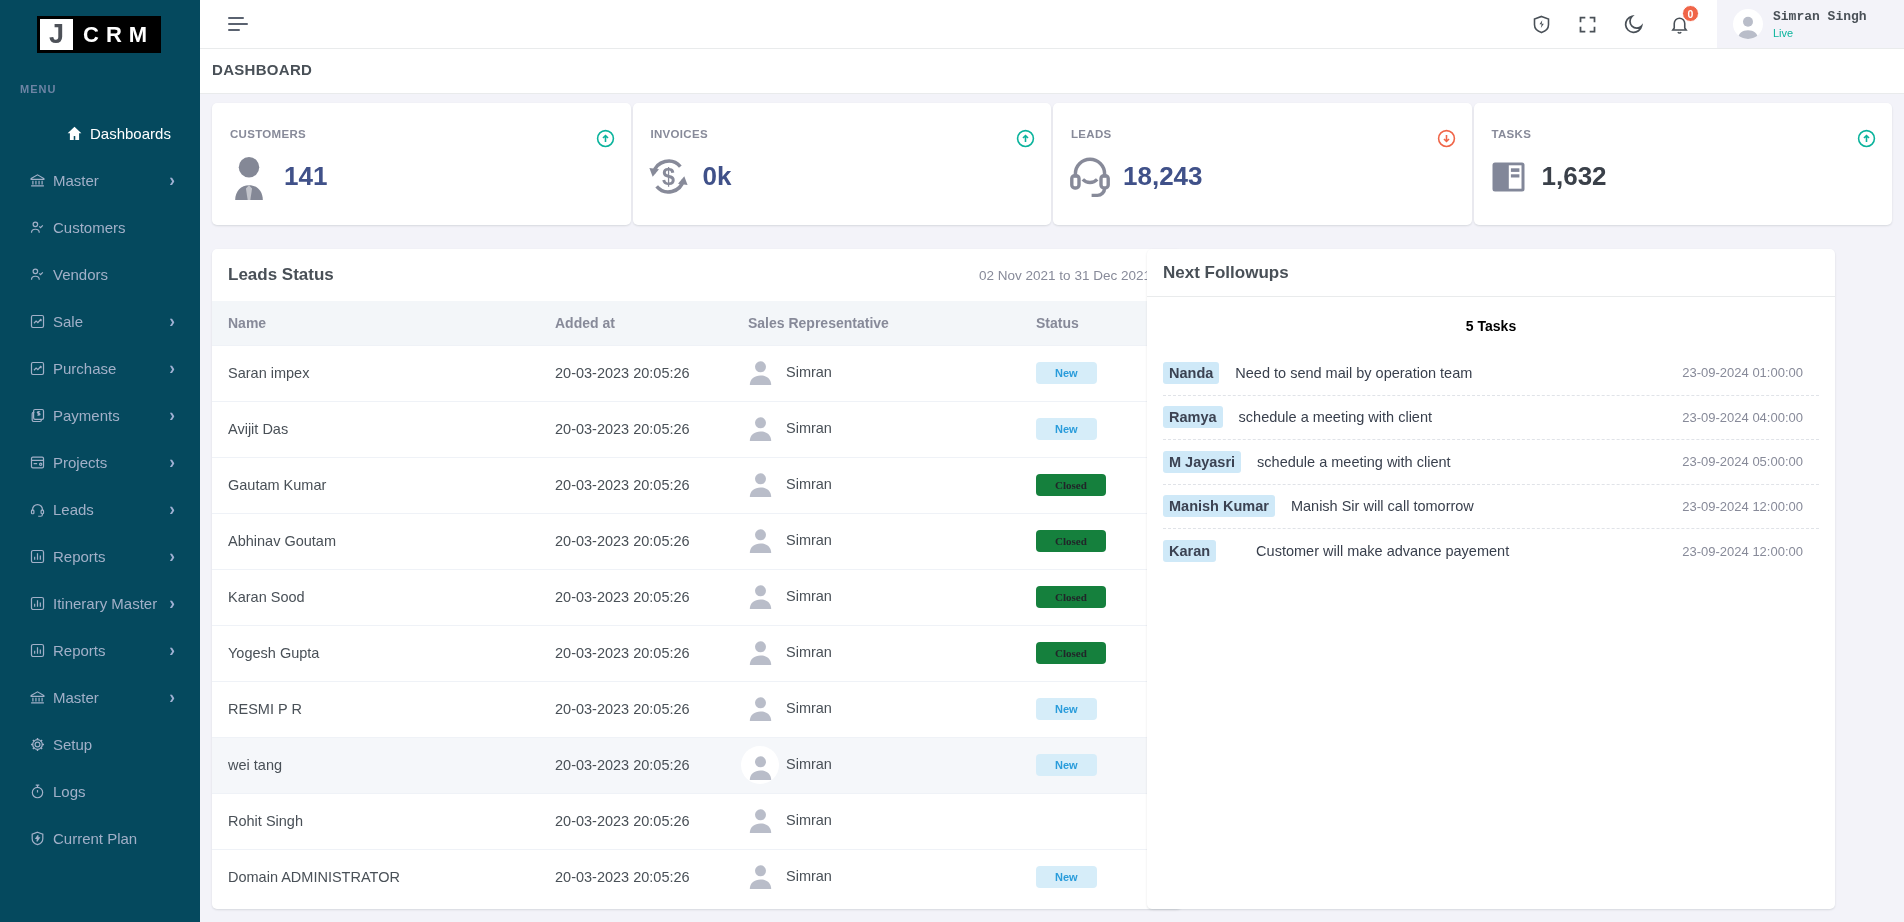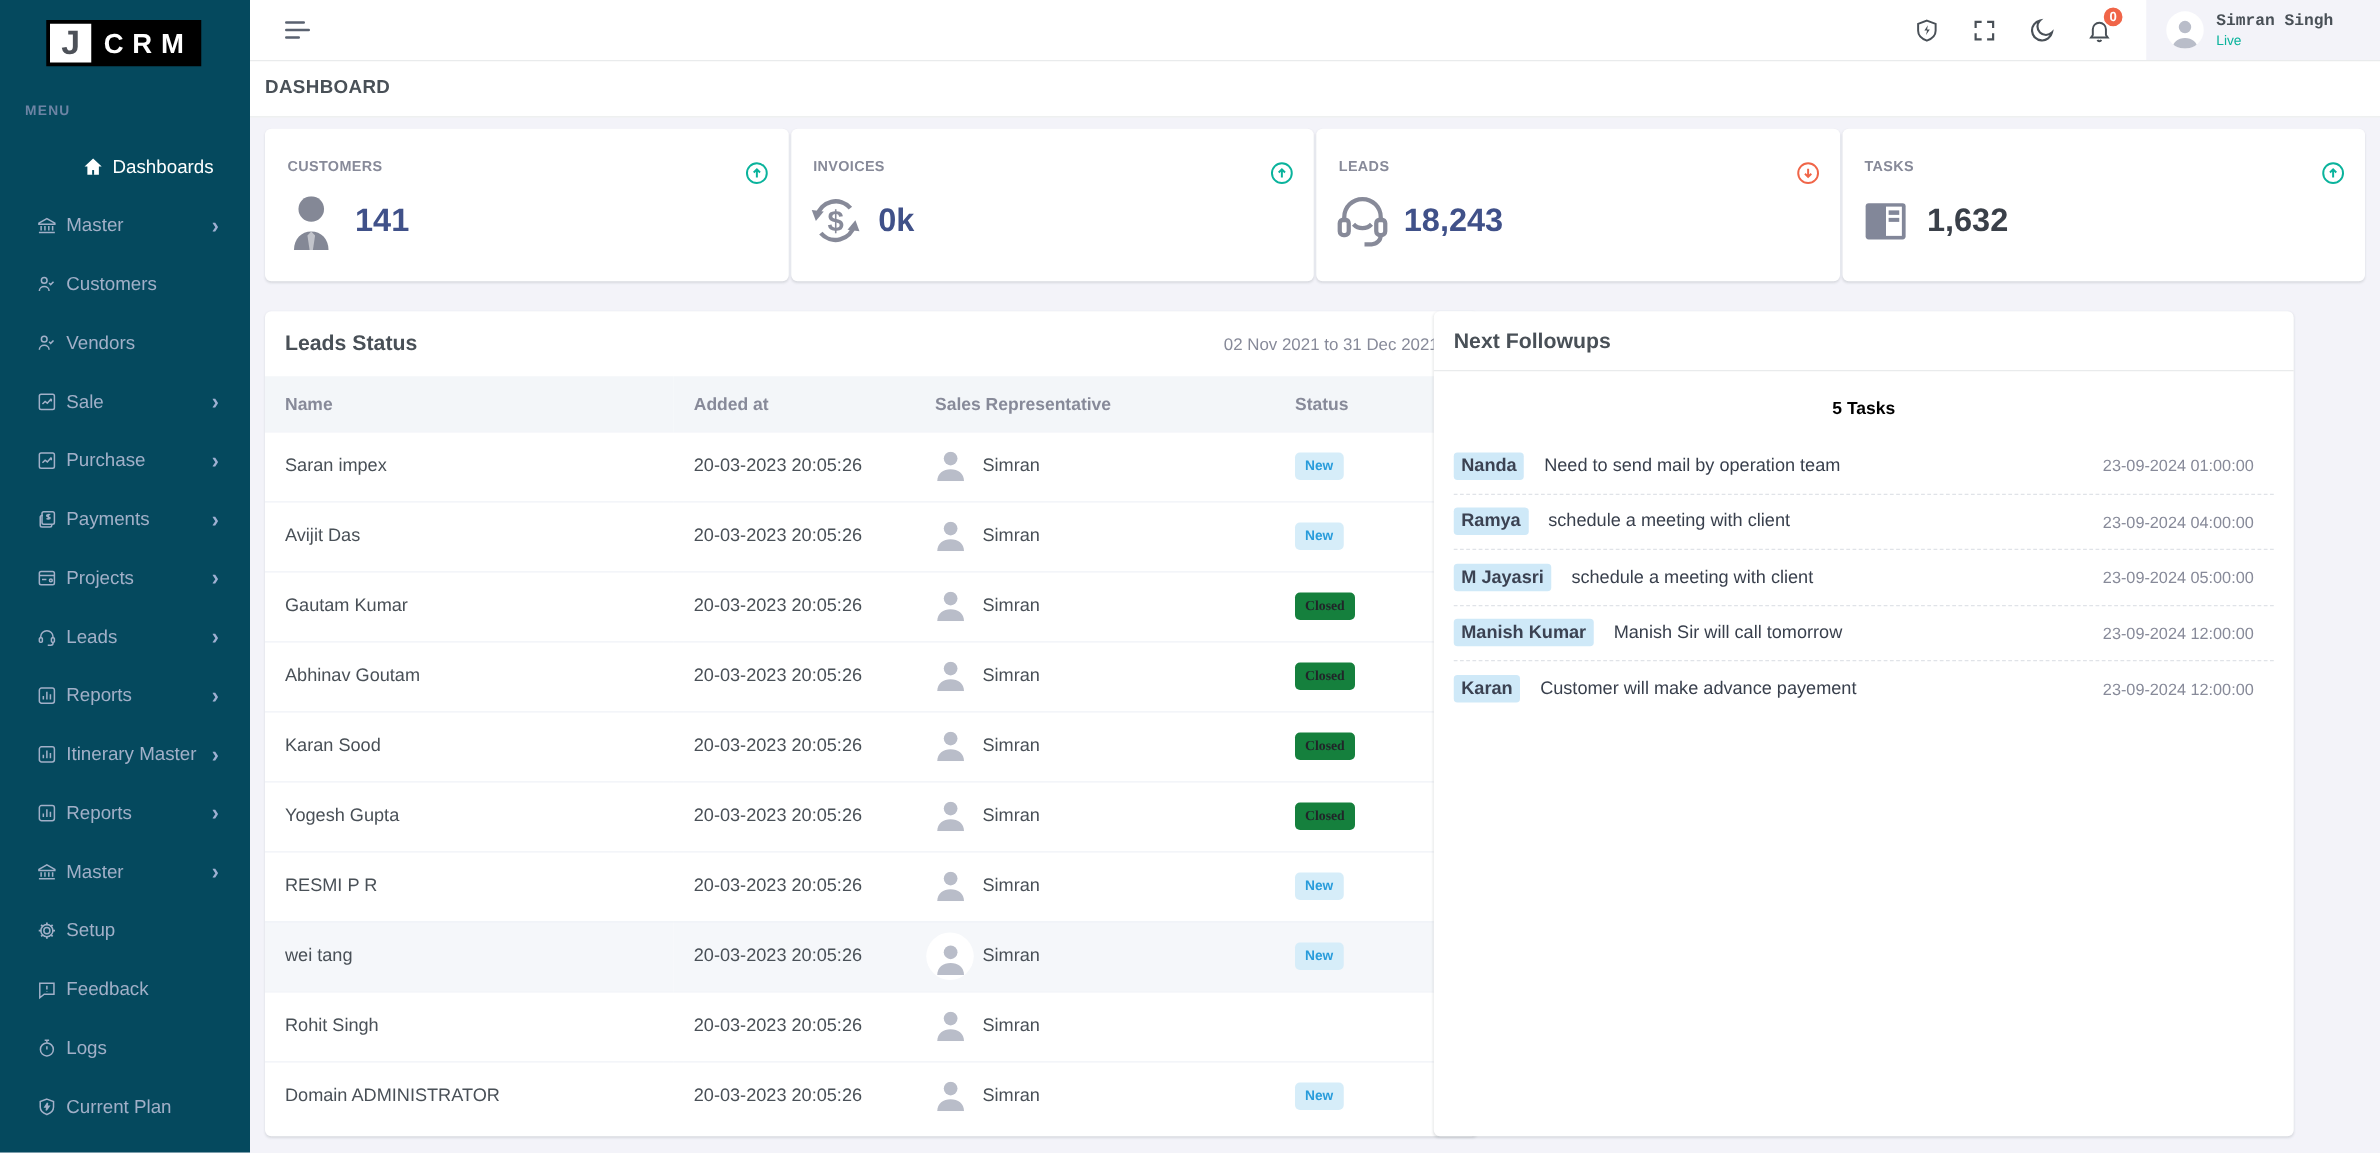--- a/index.html
+++ b/index.html
@@ -47,28 +47,28 @@
 .cardhead { height:52px; display:flex; align-items:center; justify-content:space-between; padding:0 16px; }
 .cardhead .ctitle { font-size:17px; font-weight:bold; color:#495057; }
 .daterange { font-size:13.5px; color:#878a99; }
 .fuhead { border-bottom:1px solid #e9ebec; height:48px; display:flex; align-items:center; padding:0 16px; font-size:17px; font-weight:bold; color:#495057; }
 
 table.ltable { width:100%; border-collapse:collapse; }
 .ltable th { background:#f3f6f9; height:44px; text-align:left; font-size:14px; color:#878a99; font-weight:bold; padding:0 16px; }
 .ltable td { height:56px; font-size:14.5px; color:#495057; padding:0 16px; border-top:1px solid #eff2f7; }
 .ltable tr.hl td { background:#f5f7fa; }
 .rowav { display:inline-flex; width:24px; height:24px; align-items:flex-end; justify-content:center; vertical-align:middle; margin-right:14px; overflow:hidden; }
-.badge { display:inline-block; font-size:11px; font-weight:bold; padding:5px 8px; border-radius:4px; }
+.badge { display:inline-block; font-size:11px; font-weight:bold; padding:5px 19px; border-radius:4px; }
 .b-new { background:#d6edf9; color:#299cdb; }
 .b-closed { background:#15803d; color:#212529;font-family:Liberation Serif, serif; }
 
 .fubody { padding:16px; }
 .futasks { font-size:14px; font-weight:bold; color:#000000; margin-top:5px; }
 .fuitem { display:flex; align-items:center; height:44.5px; border-bottom:1px dashed #e0e3e8; font-size:14.5px; padding-right:16px; }
-.fuitem:last-child { border-bottom:none; }
+.fuitem:last-child { border-bottom:none;gap:24px; }
 .fuchip { background:#cfe9f8; color:#3b4252; font-weight:bold; padding:3px 6px; border-radius:3px; }
 .fudesc { margin-left:16px; color:#383f4c; }
 .fudate { margin-left:auto; color:#878a99; font-size:13px; }
 .fulist { margin-top:17px; }
 </style>
 </head>
 <body>
 <div class="sidebar">
   <div class="logo">
       <div class="jbox">J</div>
@@ -207,29 +207,20 @@
       </div>
     <div class="nav-item">
         <span class="nicon">
           <svg width="17" height="17" viewBox="0 0 24 24" fill="none" stroke="#a2b0c8" stroke-width="1.7">
             <circle cx="12" cy="12" r="3.4"></circle>
             <path d="M12 2.8v3M12 18.2v3M2.8 12h3M18.2 12h3M5.5 5.5l2.1 2.1M16.4 16.4l2.1 2.1M18.5 5.5l-2.1 2.1M7.6 16.4l-2.1 2.1" stroke-width="2"></path>
             <circle cx="12" cy="12" r="6.8"></circle>
           </svg>
         </span>
         <span class="lbl">Setup</span>
-      </div>
-    <div class="nav-item">
-        <span class="nicon">
-          <svg width="17" height="17" viewBox="0 0 24 24" fill="none" stroke="#a2b0c8" stroke-width="1.7">
-            <path d="M4 5h16v12.5H9l-5 4z"></path>
-            <path d="M12 8v4M12 14.2v.6"></path>
-          </svg>
-        </span>
-        <span class="lbl">Feedback</span>
       </div>
     <div class="nav-item">
         <span class="nicon">
           <svg width="17" height="17" viewBox="0 0 24 24" fill="none" stroke="#a2b0c8" stroke-width="1.7">
             <circle cx="12" cy="13.5" r="7.3"></circle>
             <path d="M12 13.5V9.8M9.5 3h5M12 3v3"></path>
           </svg>
         </span>
         <span class="lbl">Logs</span>
       </div>

